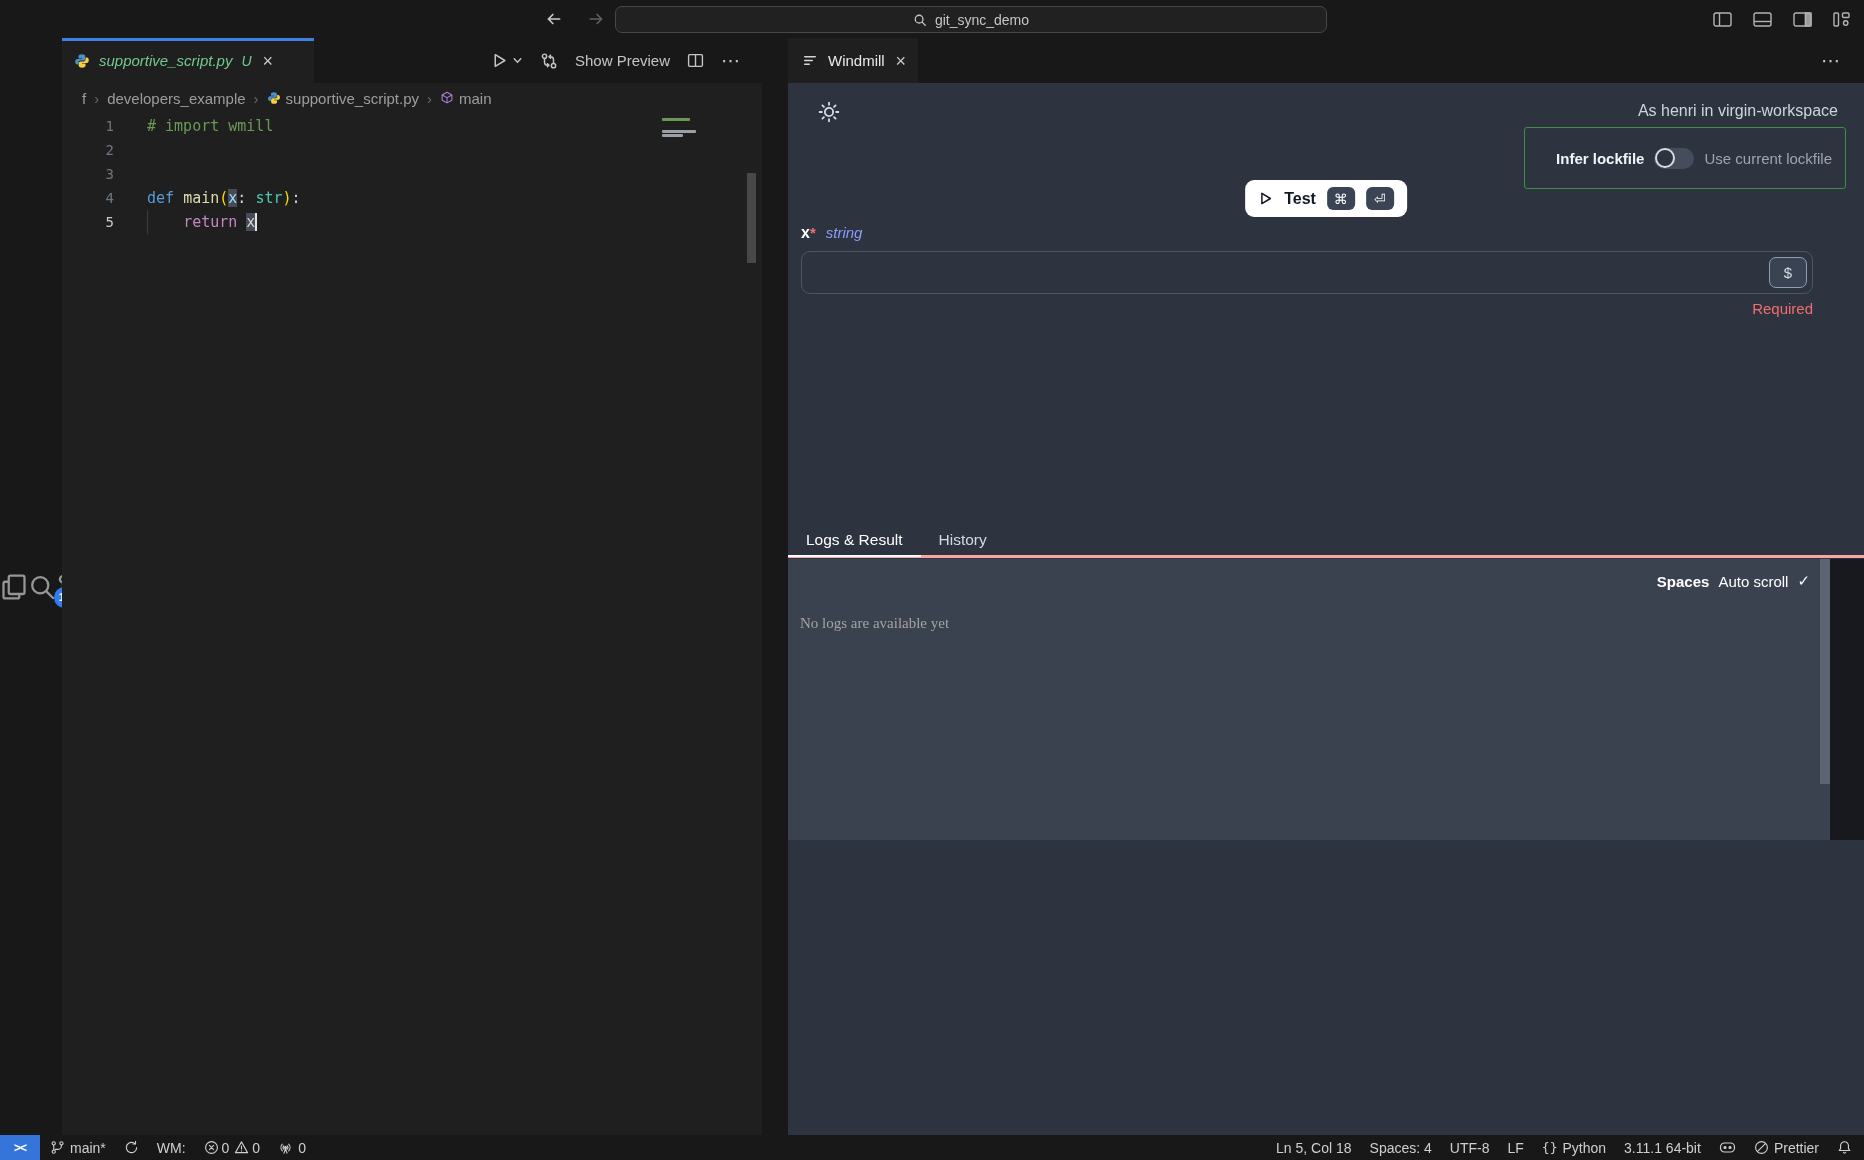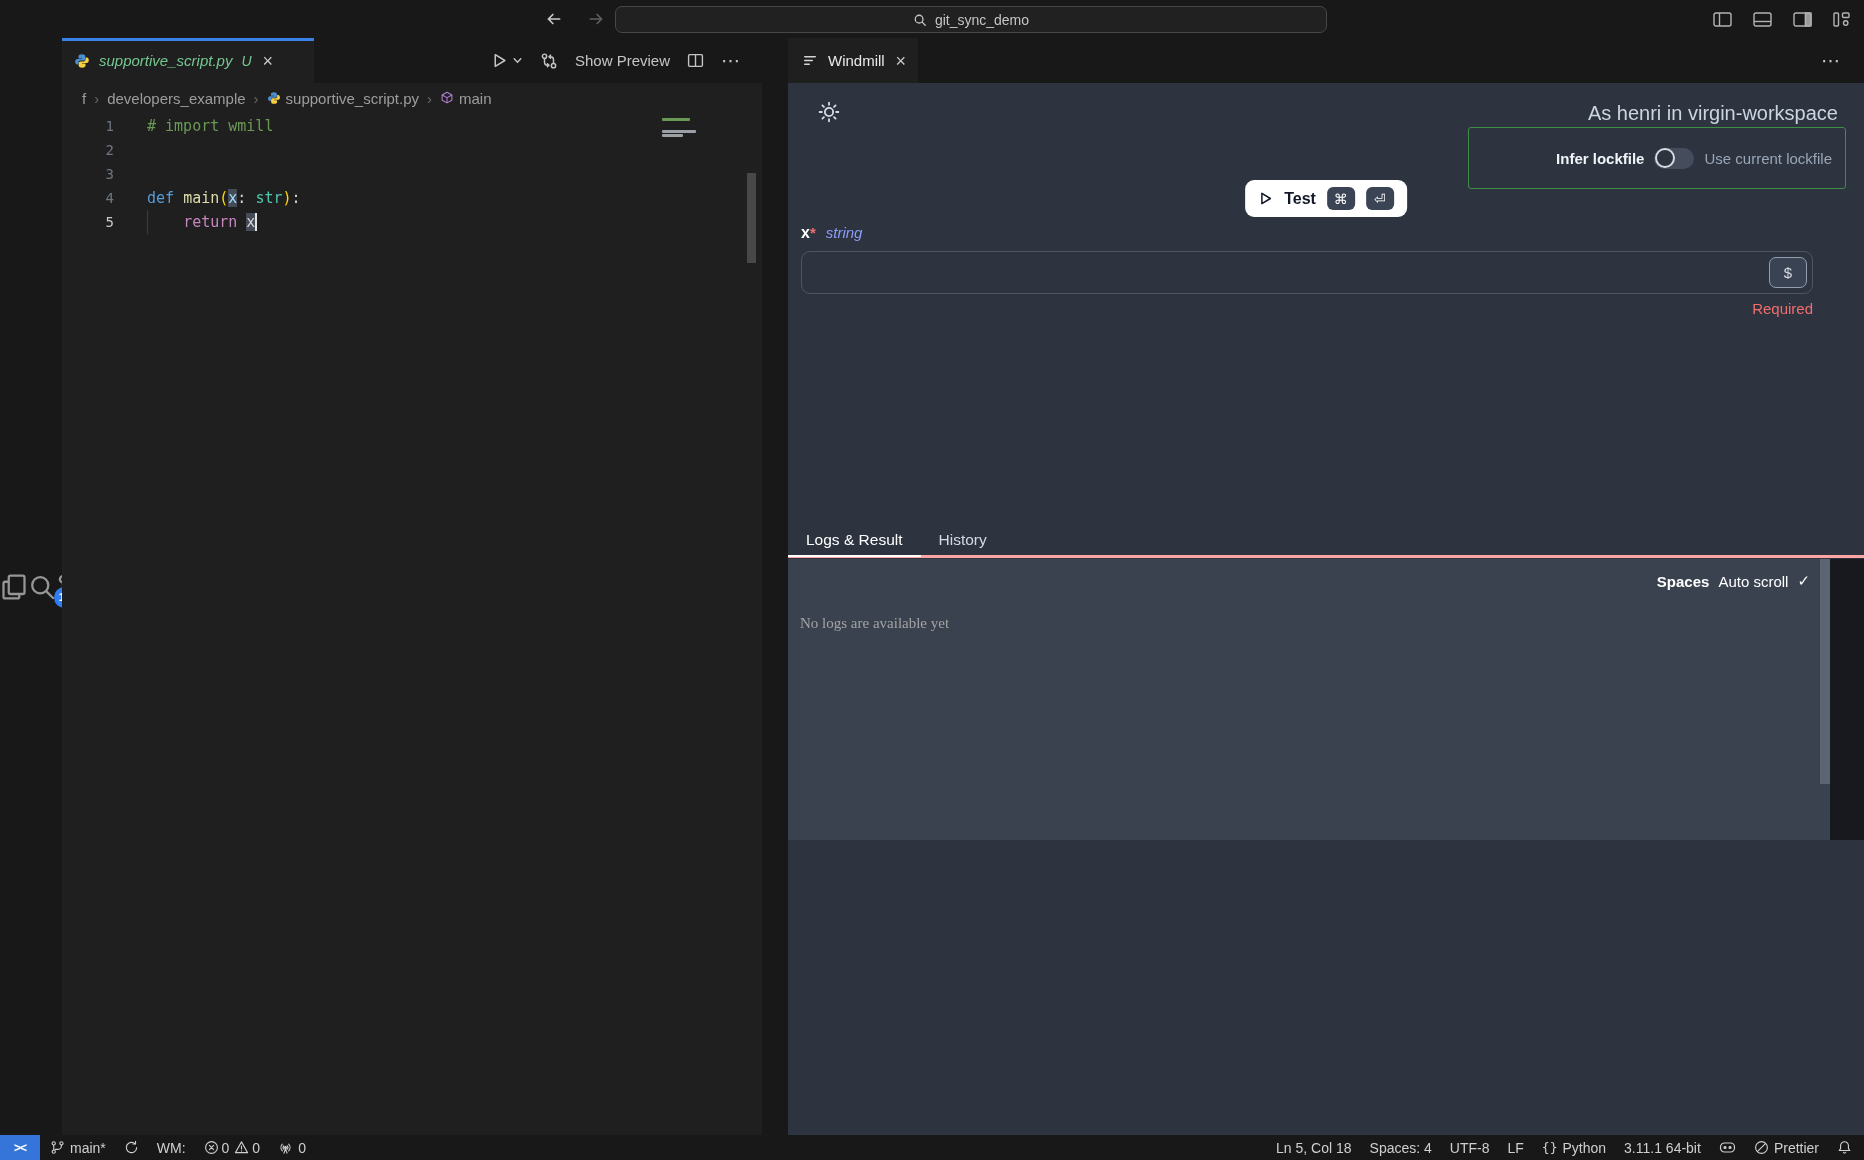--- a/index.html
+++ b/index.html
@@ -60,22 +60,22 @@
   .wm-tabstrip{height:45px;display:flex;align-items:center}
   .wm-tab{height:45px;width:130px;background:#1f1f1f;display:flex;align-items:center;gap:10px;padding:0 12px 0 15px;
     color:#e8e8e8;font-size:15px}
   .wm-tab .tab-close{margin-left:auto}
   .wm-ellipsis{margin-left:auto;padding-right:22px}
 
   .webview{position:absolute;left:0;right:0;top:45px;bottom:0;background:var(--panel,#2d3440);color:#e5e7eb}
   .wv-sun{position:absolute;left:30px;top:18px;color:#d8dee9}
   .wv-title{position:absolute;left:0;right:0;top:14px;text-align:center;font-size:21px;font-weight:bold;
     color:#f8fafc;white-space:nowrap}
-  .wv-context{position:absolute;right:26px;top:19px;font-size:20px;color:#cbd5e1}
-  .lockbox{position:absolute;right:18px;top:44px;width:378px;height:62px;border:1.5px solid var(--lock_green,#3f8e46);
+  .wv-context{position:absolute;right:26px;top:19px;font-size:16px;color:#cbd5e1}
+  .lockbox{position:absolute;right:18px;top:44px;width:322px;height:62px;border:1.5px solid var(--lock_green,#3f8e46);
     border-radius:3px;display:flex;align-items:center;justify-content:flex-end;gap:10px;padding:0 13px}
   .infer{font-weight:bold;font-size:15px;color:#f1f5f9}
   .toggle{width:40px;height:21px;border-radius:11px;background:#454d5d;position:relative;flex:none}
   .knob{position:absolute;left:1px;top:0px;width:20px;height:20px;border-radius:50%;
     background:var(--panel,#2d3440);border:2px solid #d7dbe2}
   .use-current{font-size:15px;color:#9aa6b6;white-space:nowrap}
 
   .test-btn{position:absolute;left:50%;transform:translateX(-50%);top:97px;height:37px;background:#fff;
     border-radius:9px;display:flex;align-items:center;gap:11px;padding:0 13px;color:#111827;border:none}
   .test-label{font-weight:bold;font-size:16px;color:#111827}

